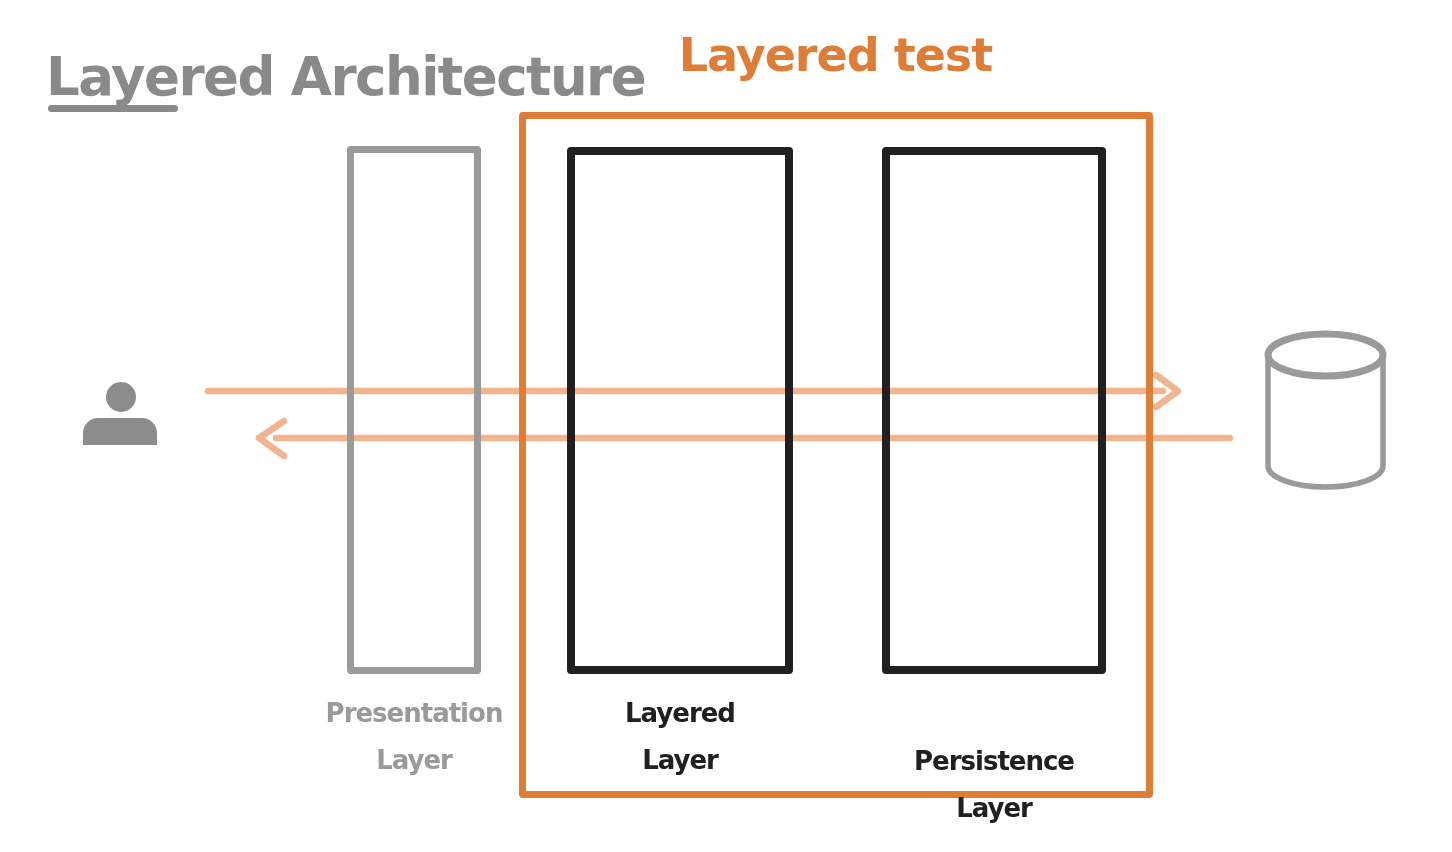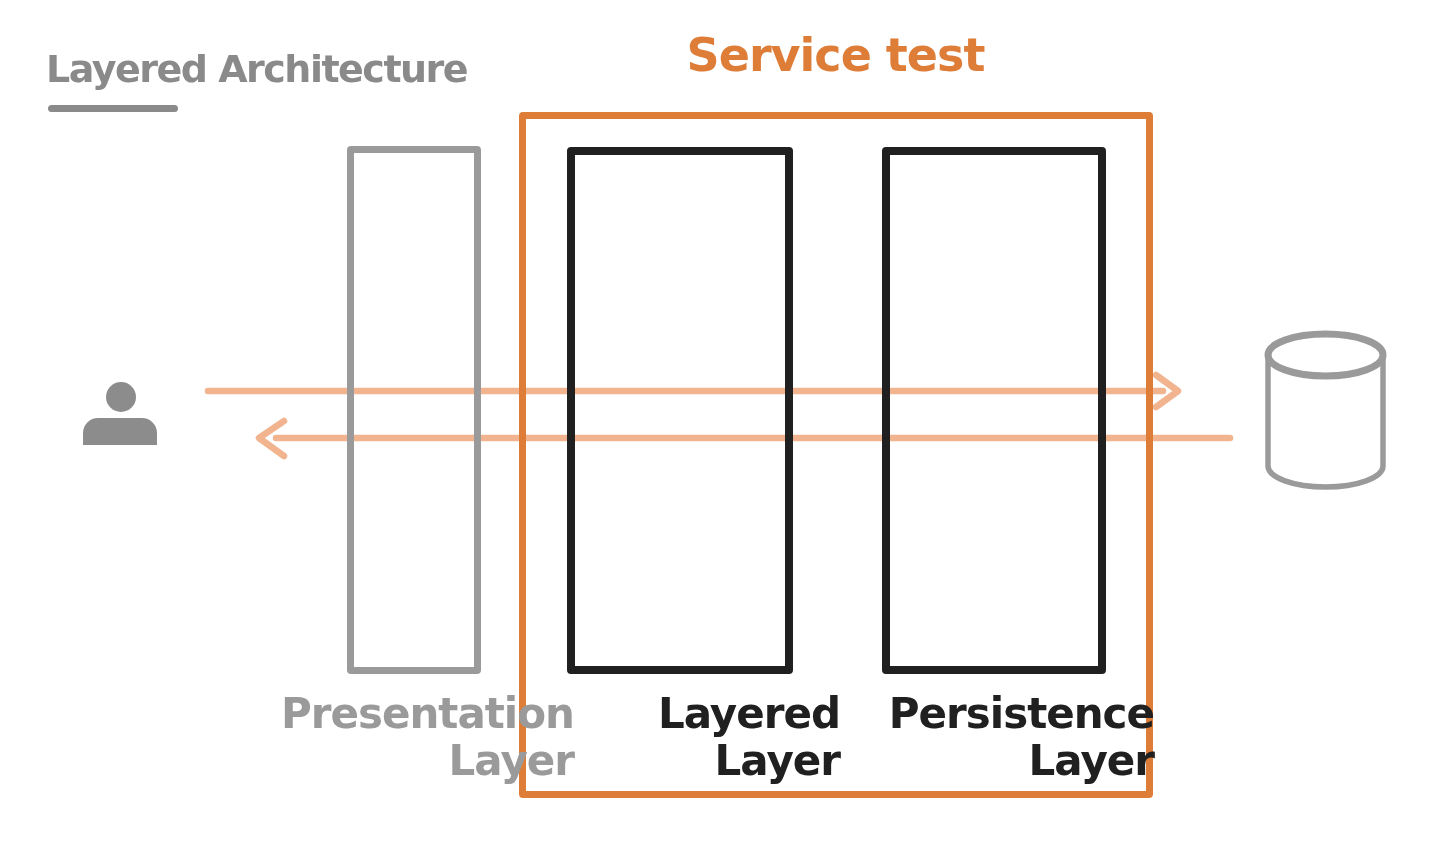--- a/index.html
+++ b/index.html
@@ -14,21 +14,21 @@
     height: 852px;
     background: #ffffff;
     overflow: hidden;
   }
   .abs { position: absolute; }
 
   
   .main-title {
     left: 46px;
     top: 50px;
-    font-size: 38px;
+    font-size: 53px;
     font-weight: 700;
     letter-spacing: -1.5px;
     color: var(--gray-title);
     line-height: 1;
     z-index: 3;
     white-space: nowrap;
   }
   .title-underline {
     left: 48px;
     top: 105px;
@@ -85,31 +85,31 @@
     top: 147px;
     width: 224px;
     height: 527px;
     border: 8px solid var(--ink-black);
   }
 
   
   .layer-label {
     width: 320px;
     top: 690px;
-    text-align: right;
-    font-size: 42px;
+    text-align: center;
+    font-size: 26px;
     font-weight: 700;
     letter-spacing: -1px;
     line-height: 47px;
     white-space: pre-line;
     z-index: 3;
   }
   .label-presentation { left: 254px; color: var(--gray-mid); }
   .label-business     { left: 520px; color: var(--ink-black); }
-  .label-persistence  { left: 834px; color: var(--ink-black); }
+  .label-persistence  { left: 834px; color: var(--ink-black); margin-top: 48px; }
 
   
   .shapes {
     left: 0; top: 0;
     width: 1452px;
     height: 852px;
     z-index: 1;
   }
   .arrow-stroke {
     stroke: var(--arrow-orange);
@@ -150,21 +150,21 @@
     </g>
 
     <g>
       <line class="arrow-stroke" x1="1230" y1="438" x2="276" y2="438"></line>
       <polyline class="arrow-stroke" points="284,421 259,438 284,456"></polyline>
     </g>
   </svg>
 
   <div class="abs main-title">Layered Architecture</div>
   <div class="abs title-underline"></div>
-  <div class="abs scope-title">Service test</div>
+  <div class="abs scope-title">Layered test</div>
 
   <div class="abs box scope-box"></div>
 
   <div class="abs box presentation-box"></div>
   <div class="abs box business-box"></div>
   <div class="abs box persistence-box"></div>
 
   <div class="abs layer-label label-presentation">Presentation
 Layer</div>
   <div class="abs layer-label label-business">Layered

